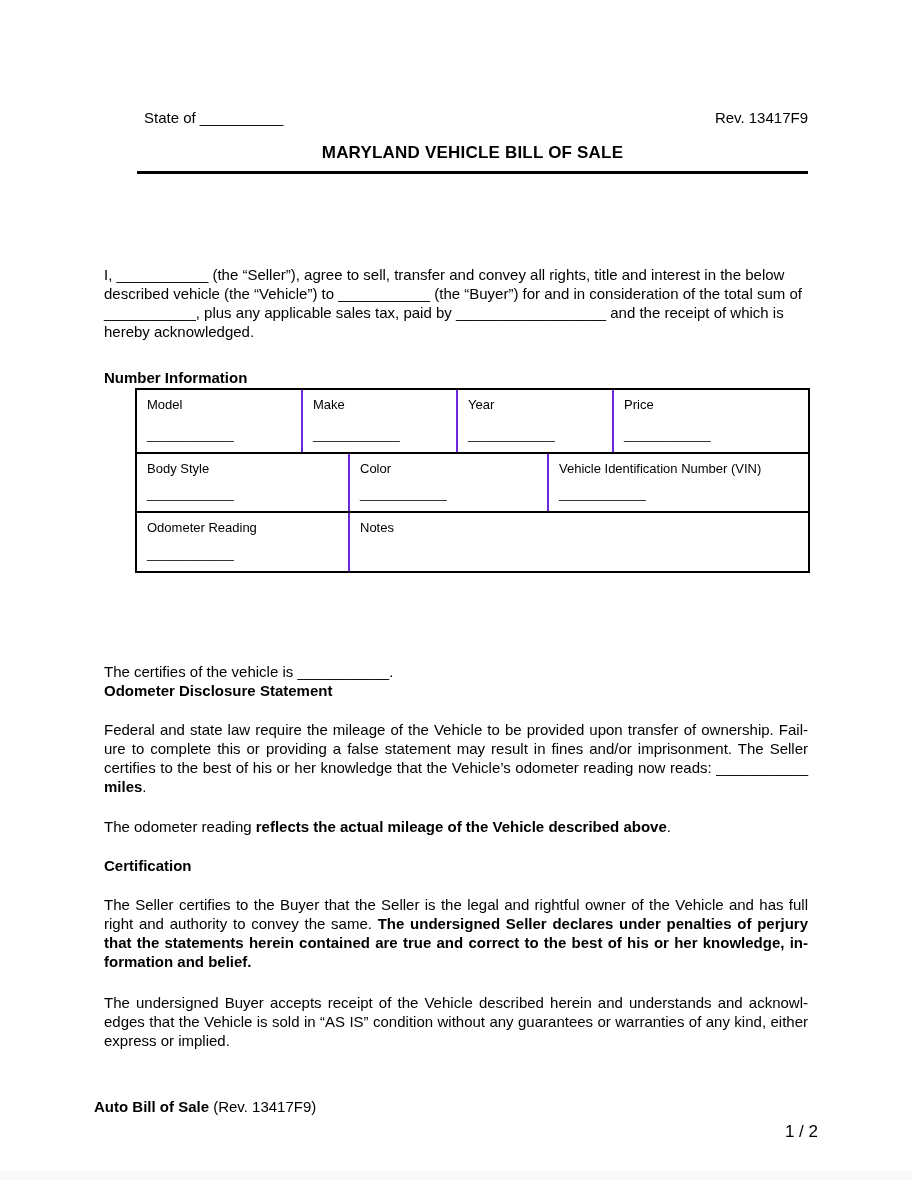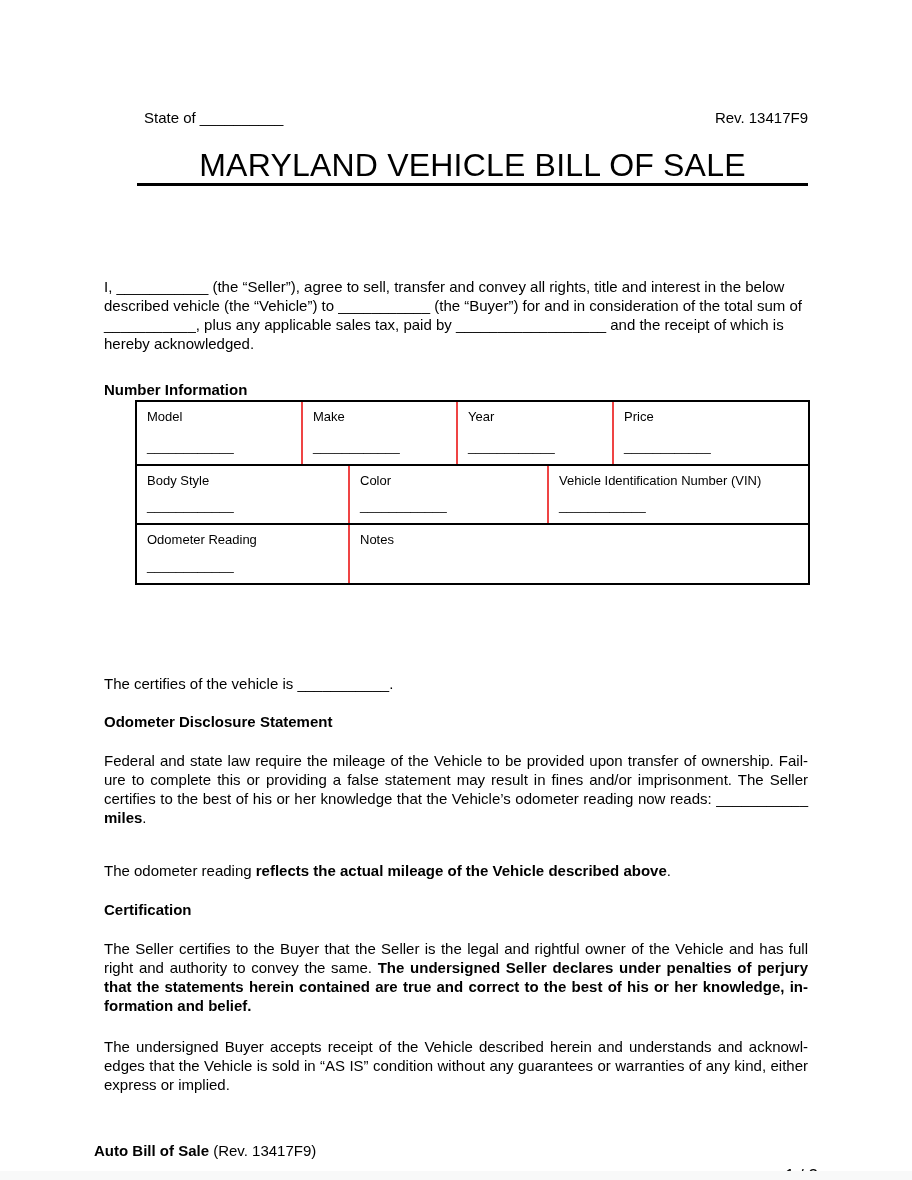--- a/index.html
+++ b/index.html
@@ -23,24 +23,24 @@
   
   .hdr-row {
     display: flex;
     justify-content: space-between;
     font-size: 15px;
     line-height: 19px;
     padding-left: 40px;
   }
   .title-wrap { margin-left: 33px; }
   .doc-title {
-    margin-top: 25px;
-    font-size: 32px;
+    margin-top: 13px;
+    font-size: 17px;
     line-height: 26px;
-    font-weight: normal;
+    font-weight: bold;
     text-align: center;
     letter-spacing: .2px;
   }
   .title-rule {
     margin-top: 5px;
     height: 3px;
     background: #000;
   }
 
   
@@ -50,23 +50,23 @@
   }
   .intro { margin-top: 91px; text-align: left; }
   .just { text-align: justify; }
   .sec-heading {
     font-size: 15px;
     line-height: 19px;
     font-weight: bold;
   }
   .vi-heading { margin-top: 27px; }
   .cond { margin-top: 89px; }
-  .ods-heading { margin-top: 19px; }
+  .ods-heading { }
   .odo-para { margin-top: 20px; }
-  .mileage-line { margin-top: 34px; }
+  .mileage-line { margin-top: 21px; }
   .cert-heading { margin-top: 20px; }
   .cert-p1 { margin-top: 20px; }
   .cert-p2 { margin-top: 22px; }
 
   
   .vtable {
     margin-top: 1px;
     margin-left: 31px;
     width: 675px;
     box-sizing: border-box;
@@ -80,21 +80,21 @@
   .vcell {
     box-sizing: border-box;
     display: flex;
     flex-direction: column;
     justify-content: space-between;
     padding: 7px 10px 10px 10px;
     font-size: 13px;
     line-height: 15px;
     overflow: hidden;
   }
-  .vcell + .vcell { border-left: 2px solid #ef4444; }
+  .vcell + .vcell { border-left: 2px solid #6d28d9; }
   .vblank { letter-spacing: 0; white-space: nowrap; }
 
   
   .footer-row {
     margin-top: 47px;
     margin-left: -10px;
     font-size: 15px;
     line-height: 19px;
   }
   .footer-row b { font-weight: bold; }

